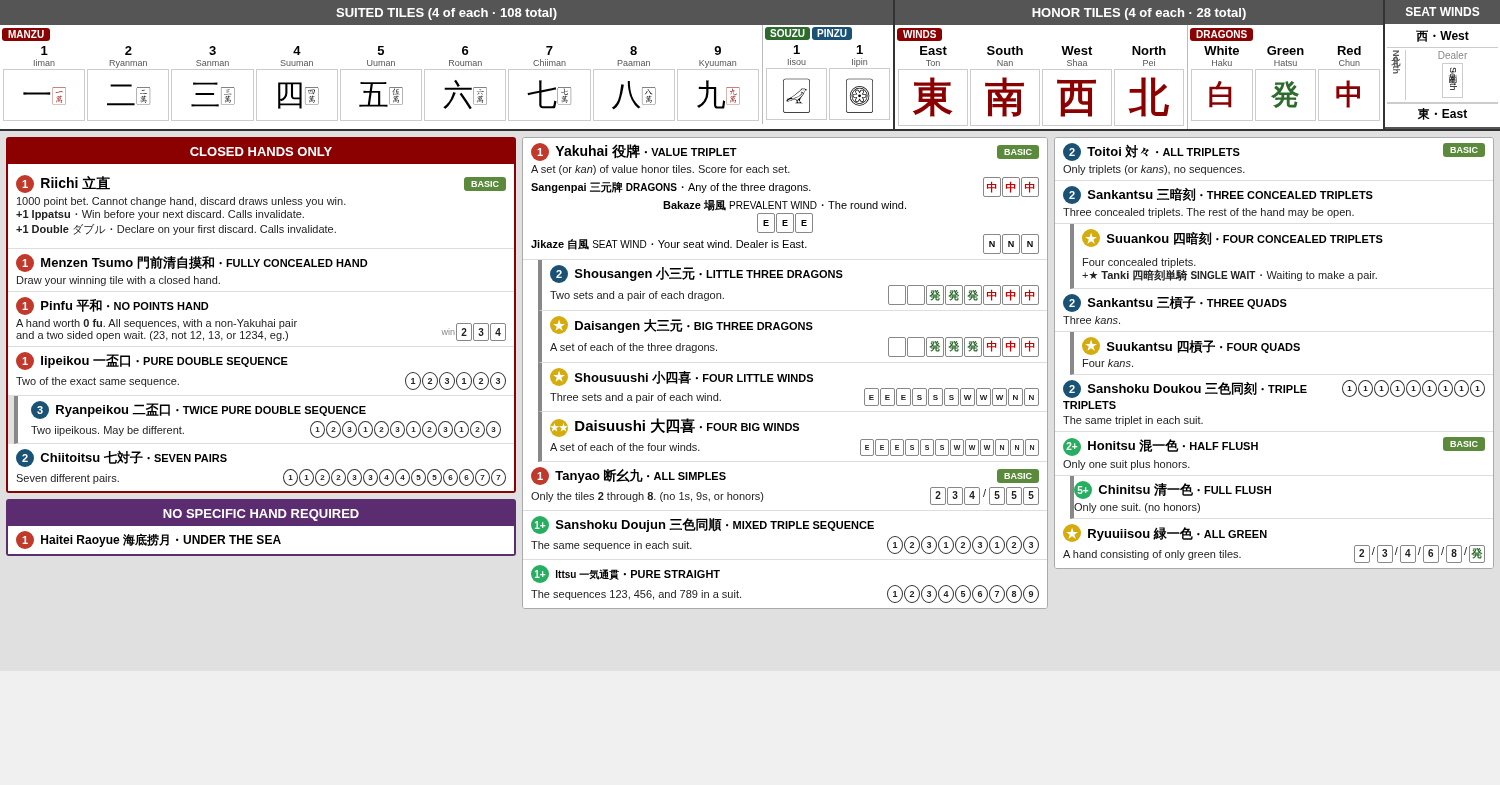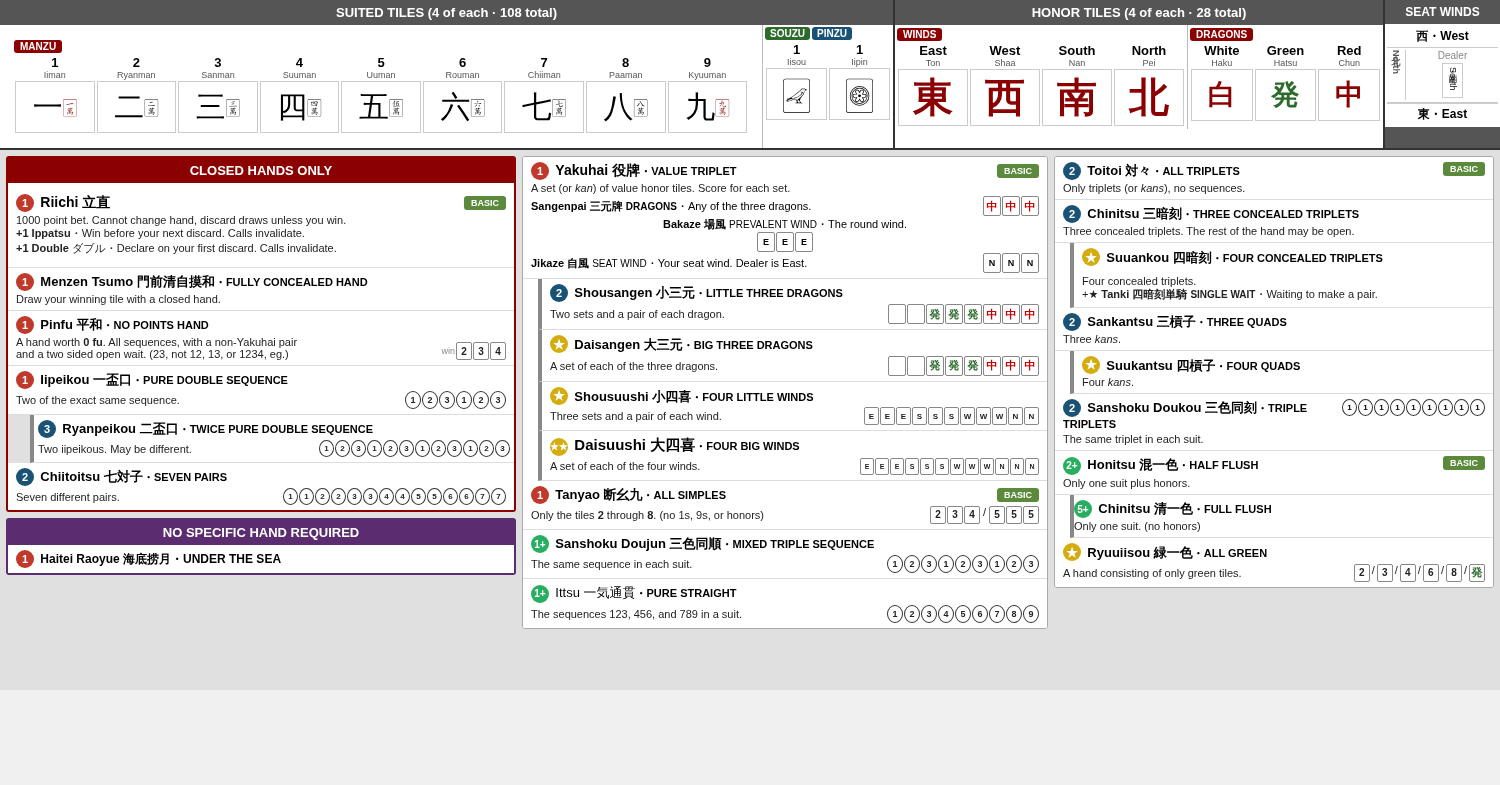--- a/index.html
+++ b/index.html
@@ -16,21 +16,21 @@
 <body>
 
 <div>
 
   <div style="display:flex; background:#fff; border-bottom:2px solid #333;">
 
     <div style="flex:1; border-right:2px solid #333;">
       <div style="background:#555; color:white; text-align:center; padding:5px; font-weight:bold; font-size:13px;">SUITED TILES (4 of each · 108 total)</div>
       <div style="display:flex;">
 
-        <div style="flex:1; border-right:1px solid #bbb; padding:14px;">
+        <div style="flex:1; border-right:1px solid #bbb; padding:2px;">
           <span style="background:#8B0000; color:white; font-size:10px; font-weight:bold; padding:1px 6px; border-radius:3px; display:inline-block; margin-bottom:2px;">MANZU</span>
           <div style="display:flex;">
             <div style="flex:1; text-align:center;">
               <div style="font-weight:bold; font-size:13px;">1</div>
               <div style="font-size:9px; color:#555;">Iiman</div>
               <div style="border:1px solid #ccc; min-height:52px; display:flex; align-items:center; justify-content:center; font-size:30px; background:#fff; margin:1px;">一<br><span style="font-size:18px; color:#8B0000;">🀇</span></div>
             </div>
             <div style="flex:1; text-align:center;">
               <div style="font-weight:bold; font-size:13px;">2</div>
               <div style="font-size:9px; color:#555;">Ryanman</div>
@@ -101,28 +101,28 @@
 
         <div style="flex:1; border-right:1px solid #bbb; padding:2px;">
           <span style="background:#8B0000; color:white; font-size:10px; font-weight:bold; padding:1px 6px; border-radius:3px; display:inline-block; margin-bottom:2px;">WINDS</span>
           <div style="display:flex;">
             <div style="flex:1; text-align:center;">
               <div style="font-weight:bold; font-size:13px;">East</div>
               <div style="font-size:9px; color:#555;">Ton</div>
               <div style="border:1px solid #ccc; min-height:52px; display:flex; align-items:center; justify-content:center; font-size:40px; background:#fff; margin:1px; color:#8B0000; font-weight:bold;">東</div>
             </div>
             <div style="flex:1; text-align:center;">
+              <div style="font-weight:bold; font-size:13px;">South</div>
+              <div style="font-size:9px; color:#555;">Nan</div>
+              <div style="border:1px solid #ccc; min-height:52px; display:flex; align-items:center; justify-content:center; font-size:40px; background:#fff; margin:1px; color:#8B0000; font-weight:bold;">南</div>
+            </div>
+            <div style="flex:1; text-align:center;">
               <div style="font-weight:bold; font-size:13px;">West</div>
               <div style="font-size:9px; color:#555;">Shaa</div>
               <div style="border:1px solid #ccc; min-height:52px; display:flex; align-items:center; justify-content:center; font-size:40px; background:#fff; margin:1px; color:#8B0000; font-weight:bold;">西</div>
-            </div>
-            <div style="flex:1; text-align:center;">
-              <div style="font-weight:bold; font-size:13px;">South</div>
-              <div style="font-size:9px; color:#555;">Nan</div>
-              <div style="border:1px solid #ccc; min-height:52px; display:flex; align-items:center; justify-content:center; font-size:40px; background:#fff; margin:1px; color:#8B0000; font-weight:bold;">南</div>
             </div>
             <div style="flex:1; text-align:center;">
               <div style="font-weight:bold; font-size:13px;">North</div>
               <div style="font-size:9px; color:#555;">Pei</div>
               <div style="border:1px solid #ccc; min-height:52px; display:flex; align-items:center; justify-content:center; font-size:40px; background:#fff; margin:1px; color:#8B0000; font-weight:bold;">北</div>
             </div>
           </div>
         </div>
 
         <div style="width:195px; padding:2px;">
@@ -232,21 +232,21 @@
               <span style="display:inline-flex;align-items:center;justify-content:center;width:16px;height:18px;border:1.5px solid #333;border-radius:50%;font-size:9px;font-weight:bold;">1</span>
               <span style="display:inline-flex;align-items:center;justify-content:center;width:16px;height:18px;border:1.5px solid #333;border-radius:50%;font-size:9px;font-weight:bold;">2</span>
               <span style="display:inline-flex;align-items:center;justify-content:center;width:16px;height:18px;border:1.5px solid #333;border-radius:50%;font-size:9px;font-weight:bold;">3</span>
               <span style="display:inline-flex;align-items:center;justify-content:center;width:16px;height:18px;border:1.5px solid #333;border-radius:50%;font-size:9px;font-weight:bold;">1</span>
               <span style="display:inline-flex;align-items:center;justify-content:center;width:16px;height:18px;border:1.5px solid #333;border-radius:50%;font-size:9px;font-weight:bold;">2</span>
               <span style="display:inline-flex;align-items:center;justify-content:center;width:16px;height:18px;border:1.5px solid #333;border-radius:50%;font-size:9px;font-weight:bold;">3</span>
             </span>
           </div>
         </div>
 
-        <div style="padding:5px 4px; border-bottom:1px solid #ddd; background:white; border-left:4px solid #888; margin-left:22px;">
+        <div style="padding:5px 13px; border-bottom:1px solid #ddd; background:white; border-left:4px solid #888; margin-left:6px;">
           <div>
             <span style="display:inline-flex; align-items:center; justify-content:center; width:18px; height:18px; border-radius:50%; background:#1a5276; color:white; font-size:11px; font-weight:bold; margin-right:3px;">3</span>
             <span style="font-weight:bold; font-size:13px;">Ryanpeikou 二盃口</span><span style="font-weight:bold; font-size:11px;">・TWICE PURE DOUBLE SEQUENCE</span>
           </div>
           <div style="font-size:11px; color:#222; margin-top:2px; display:flex; justify-content:space-between; align-items:center;">
             <span>Two iipeikous. May be different.</span>
             <span style="display:inline-flex; gap:1px; flex-wrap:nowrap;">
               <span style="display:inline-flex;align-items:center;justify-content:center;width:15px;height:17px;border:1.5px solid #333;border-radius:50%;font-size:8px;font-weight:bold;">1</span>
               <span style="display:inline-flex;align-items:center;justify-content:center;width:15px;height:17px;border:1.5px solid #333;border-radius:50%;font-size:8px;font-weight:bold;">2</span>
               <span style="display:inline-flex;align-items:center;justify-content:center;width:15px;height:17px;border:1.5px solid #333;border-radius:50%;font-size:8px;font-weight:bold;">3</span>
@@ -468,21 +468,21 @@
               <span style="display:inline-flex;align-items:center;justify-content:center;width:16px;height:18px;border:1.5px solid #333;border-radius:50%;font-size:9px;font-weight:bold;">1</span>
               <span style="display:inline-flex;align-items:center;justify-content:center;width:16px;height:18px;border:1.5px solid #333;border-radius:50%;font-size:9px;font-weight:bold;">2</span>
               <span style="display:inline-flex;align-items:center;justify-content:center;width:16px;height:18px;border:1.5px solid #333;border-radius:50%;font-size:9px;font-weight:bold;">3</span>
             </span>
           </div>
         </div>
 
         <div style="padding:5px 8px; background:white;">
           <div>
             <span style="display:inline-flex; align-items:center; justify-content:center; width:18px; height:18px; border-radius:50%; background:#27ae60; color:white; font-size:10px; font-weight:bold; margin-right:3px;">1+</span>
-            <span style="font-weight:normal; font-size:13px;">Ittsu 一気通貫</span><span style="font-weight:bold; font-size:11px;">・PURE STRAIGHT</span>
+            <span style="font-weight:bold; font-size:10px;">Ittsu 一気通貫</span><span style="font-weight:bold; font-size:11px;">・PURE STRAIGHT</span>
           </div>
           <div style="font-size:11px; color:#222; margin-top:2px; display:flex; justify-content:space-between; align-items:center;">
             <span>The sequences 123, 456, and 789 in a suit.</span>
             <span style="display:inline-flex; gap:1px;">
               <span style="display:inline-flex;align-items:center;justify-content:center;width:16px;height:18px;border:1.5px solid #333;border-radius:50%;font-size:9px;font-weight:bold;">1</span>
               <span style="display:inline-flex;align-items:center;justify-content:center;width:16px;height:18px;border:1.5px solid #333;border-radius:50%;font-size:9px;font-weight:bold;">2</span>
               <span style="display:inline-flex;align-items:center;justify-content:center;width:16px;height:18px;border:1.5px solid #333;border-radius:50%;font-size:9px;font-weight:bold;">3</span>
               <span style="display:inline-flex;align-items:center;justify-content:center;width:16px;height:18px;border:1.5px solid #333;border-radius:50%;font-size:9px;font-weight:bold;">4</span>
               <span style="display:inline-flex;align-items:center;justify-content:center;width:16px;height:18px;border:1.5px solid #333;border-radius:50%;font-size:9px;font-weight:bold;">5</span>
               <span style="display:inline-flex;align-items:center;justify-content:center;width:16px;height:18px;border:1.5px solid #333;border-radius:50%;font-size:9px;font-weight:bold;">6</span>
@@ -504,21 +504,21 @@
             <span style="display:inline-flex; align-items:center; justify-content:center; width:18px; height:18px; border-radius:50%; background:#1a5276; color:white; font-size:11px; font-weight:bold; margin-right:3px;">2</span>
             <span style="font-weight:bold; font-size:13px;">Toitoi 対々</span><span style="font-weight:bold; font-size:11px;">・ALL TRIPLETS</span>
             <div style="font-size:11px; color:#222; margin-top:2px;">Only triplets (or <em>kans</em>), no sequences.</div>
           </div>
           <span style="background:#5B8A3C; color:white; font-size:9px; font-weight:bold; padding:2px 7px; border-radius:3px; white-space:nowrap; margin-left:5px;">BASIC</span>
         </div>
 
         <div style="padding:5px 8px; border-bottom:1px solid #ddd; background:white;">
           <div>
             <span style="display:inline-flex; align-items:center; justify-content:center; width:18px; height:18px; border-radius:50%; background:#1a5276; color:white; font-size:11px; font-weight:bold; margin-right:3px;">2</span>
-            <span style="font-weight:bold; font-size:13px;">Chinitsu 三暗刻</span><span style="font-weight:bold; font-size:11px;">・THREE CONCEALED TRIPLETS</span>
+            <span style="font-weight:bold; font-size:13px;">Sankantsu 三暗刻</span><span style="font-weight:bold; font-size:11px;">・THREE CONCEALED TRIPLETS</span>
           </div>
           <div style="font-size:11px; color:#222; margin-top:2px;">Three concealed triplets. The rest of the hand may be open.</div>
         </div>
 
         <div style="padding:5px 8px; border-bottom:1px solid #ddd; background:white; border-left:4px solid #888; margin-left:15px;">
           <div>
             <span style="display:inline-flex; align-items:center; justify-content:center; width:18px; height:18px; border-radius:50%; background:#d4ac0d; color:white; font-size:13px; font-weight:bold; margin-right:3px;">★</span>
             <span style="font-weight:bold; font-size:13px;">Suuankou 四暗刻</span><span style="font-weight:bold; font-size:11px;">・FOUR CONCEALED TRIPLETS</span>
           </div>
           <div style="font-size:11px; color:#222; margin-top:8px;">Four concealed triplets.</div>

